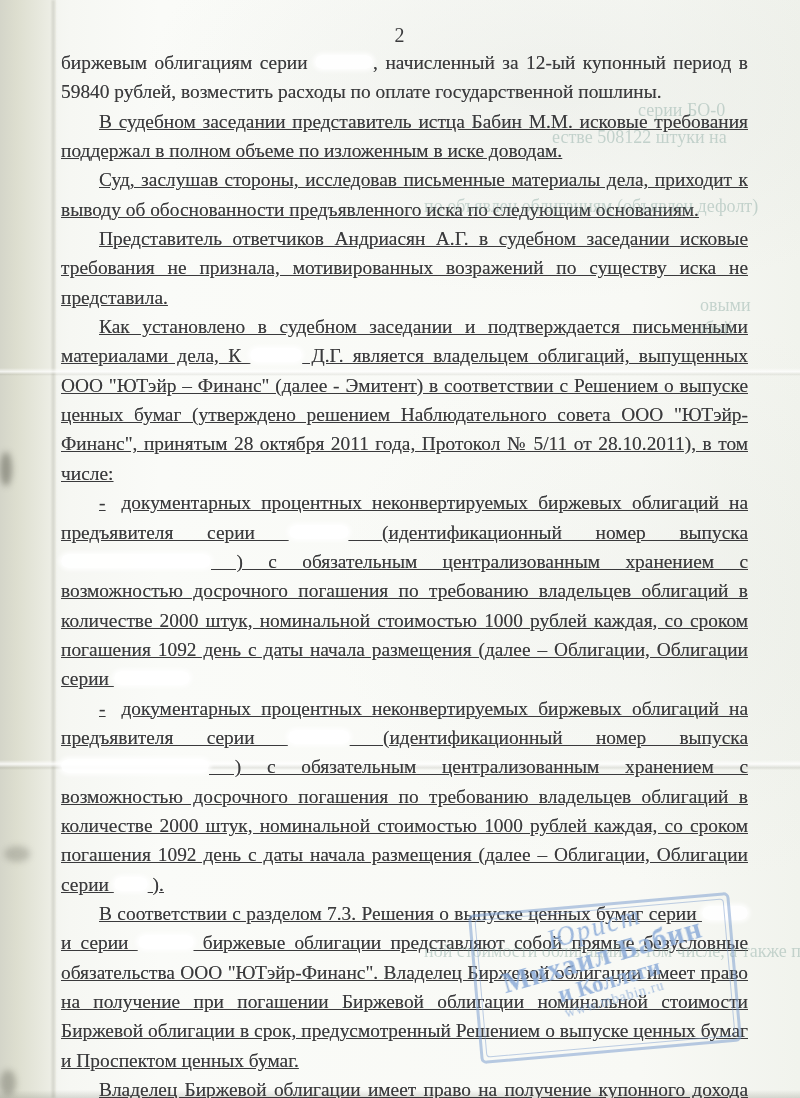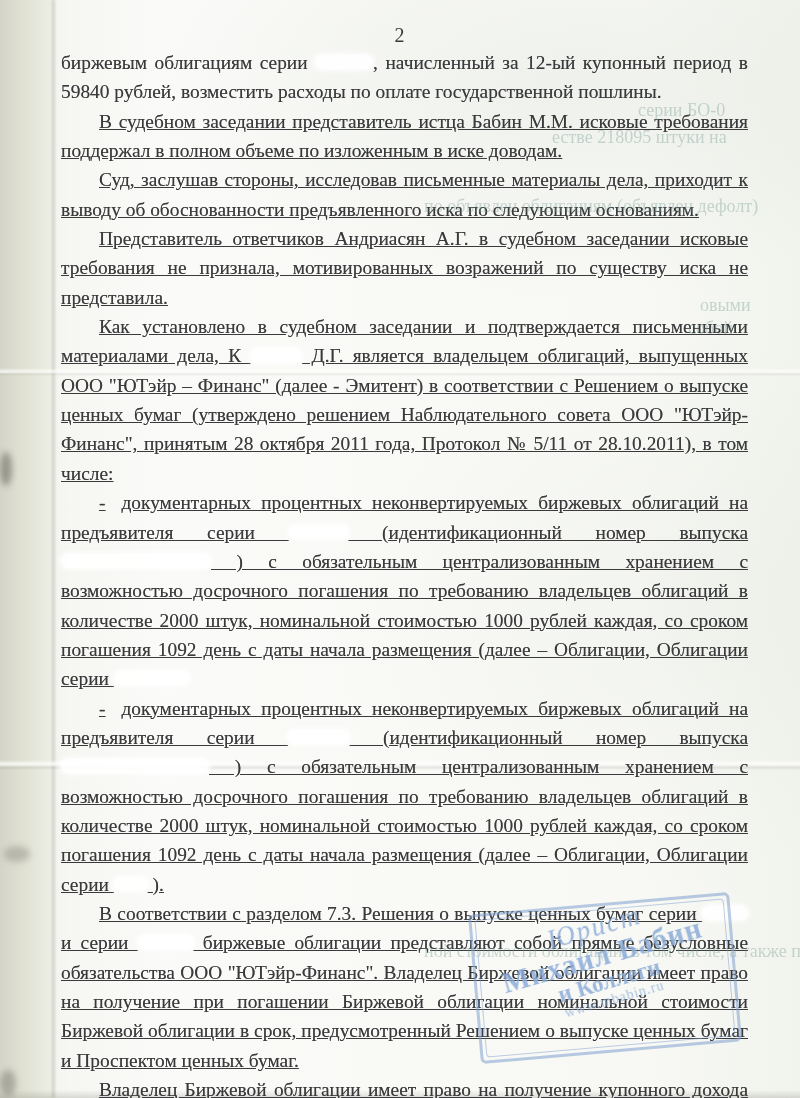--- a/index.html
+++ b/index.html
@@ -103,21 +103,21 @@
       <p class="indent"><span>Представитель ответчиков Андриасян А.Г. в судебном заседании исковые требования не признала, мотивированных возражений по существу иска не представила.</span></p>
       <p class="indent"><span>Как установлено в судебном заседании и подтверждается письменными материалами дела, К </span><span class="gap" style="width: 52px;"></span><span> Д.Г. является владельцем облигаций, выпущенных ООО "ЮТэйр – Финанс" (далее - Эмитент) в соответствии с Решением о выпуске ценных бумаг (утверждено решением Наблюдательного совета ООО "ЮТэйр-Финанс", принятым 28 октября 2011 года, Протокол № 5/11 от 28.10.2011), в том числе:</span></p>
       <p class="indent"><span>-</span><span class="dashgap" style="width: 16px;"></span><span>документарных процентных неконвертируемых биржевых облигаций на предъявителя серии </span><span class="gap" style="width: 60px;"></span><span> (идентификационный номер выпуска </span><span class="gap" style="width: 150px;"></span><span> ) с обязательным централизованным хранением с возможностью досрочного погашения по требованию владельцев облигаций в количестве 2000 штук, номинальной стоимостью 1000 рублей каждая, со сроком погашения 1092 день с даты начала размещения (далее – Облигации, Облигации серии </span><span class="gap" style="width: 76px;"></span></p>
       <p class="indent"><span>-</span><span class="dashgap" style="width: 16px;"></span><span>документарных процентных неконвертируемых биржевых облигаций на предъявителя серии </span><span class="gap" style="width: 62px;"></span><span> (идентификационный номер выпуска </span><span class="gap" style="width: 148px;"></span><span> ) с обязательным централизованным хранением с возможностью досрочного погашения по требованию владельцев облигаций в количестве 2000 штук, номинальной стоимостью 1000 рублей каждая, со сроком погашения 1092 день с даты начала размещения (далее – Облигации, Облигации серии </span><span class="gap" style="width: 34px;"></span><span> ).</span></p>
       <p class="indent"><span>В соответствии с разделом 7.3. Решения о выпуске ценных бумаг серии </span><span class="gap" style="width: 46px;"></span><span> и серии </span><span class="gap" style="width: 56px;"></span><span> биржевые облигации представляют собой прямые безусловные обязательства ООО "ЮТэйр-Финанс". Владелец Биржевой облигации имеет право на получение при погашении Биржевой облигации номинальной стоимости Биржевой облигации в срок, предусмотренный Решением о выпуске ценных бумаг и Проспектом ценных бумаг.</span></p>
       <p class="indent"><span>Владелец Биржевой облигации имеет право на получение купонного дохода (в виде процента от номинальной стоимости Биржевой облигаций) по окончании каждого купонного периода в порядке и сроки, установленными Решением о выпуске ценных бумаг и Проспектом ценных бумаг.</span></p>
     </div>
 
   <div id="ghost-layer">
       <div class="ghost" style="left: 638px; top: 100px;">серии БО-0</div>
-      <div class="ghost" style="left: 552px; top: 127px;">естве 218095 штуки на</div>
+      <div class="ghost" style="left: 552px; top: 127px;">естве 508122 штуки на</div>
       <div class="ghost" style="left: 424px; top: 196px;">по объявлен облигациям (объявлен дефолт)</div>
       <div class="ghost" style="left: 700px; top: 247px; margin-top: 48px;">овыми</div>
       <div class="ghost" style="left: 688px; top: 318px;">собой</div>
       <div class="ghost" style="left: 424px; top: 941px;">ной стоимости облигаций, в том числе, а также проценты в позд</div>
     </div>
 
   <div class="stamp">
     <div class="stamp-inner"></div>
     <div class="stamp-text">
       <div class="stamp-l1">Юрист</div>

